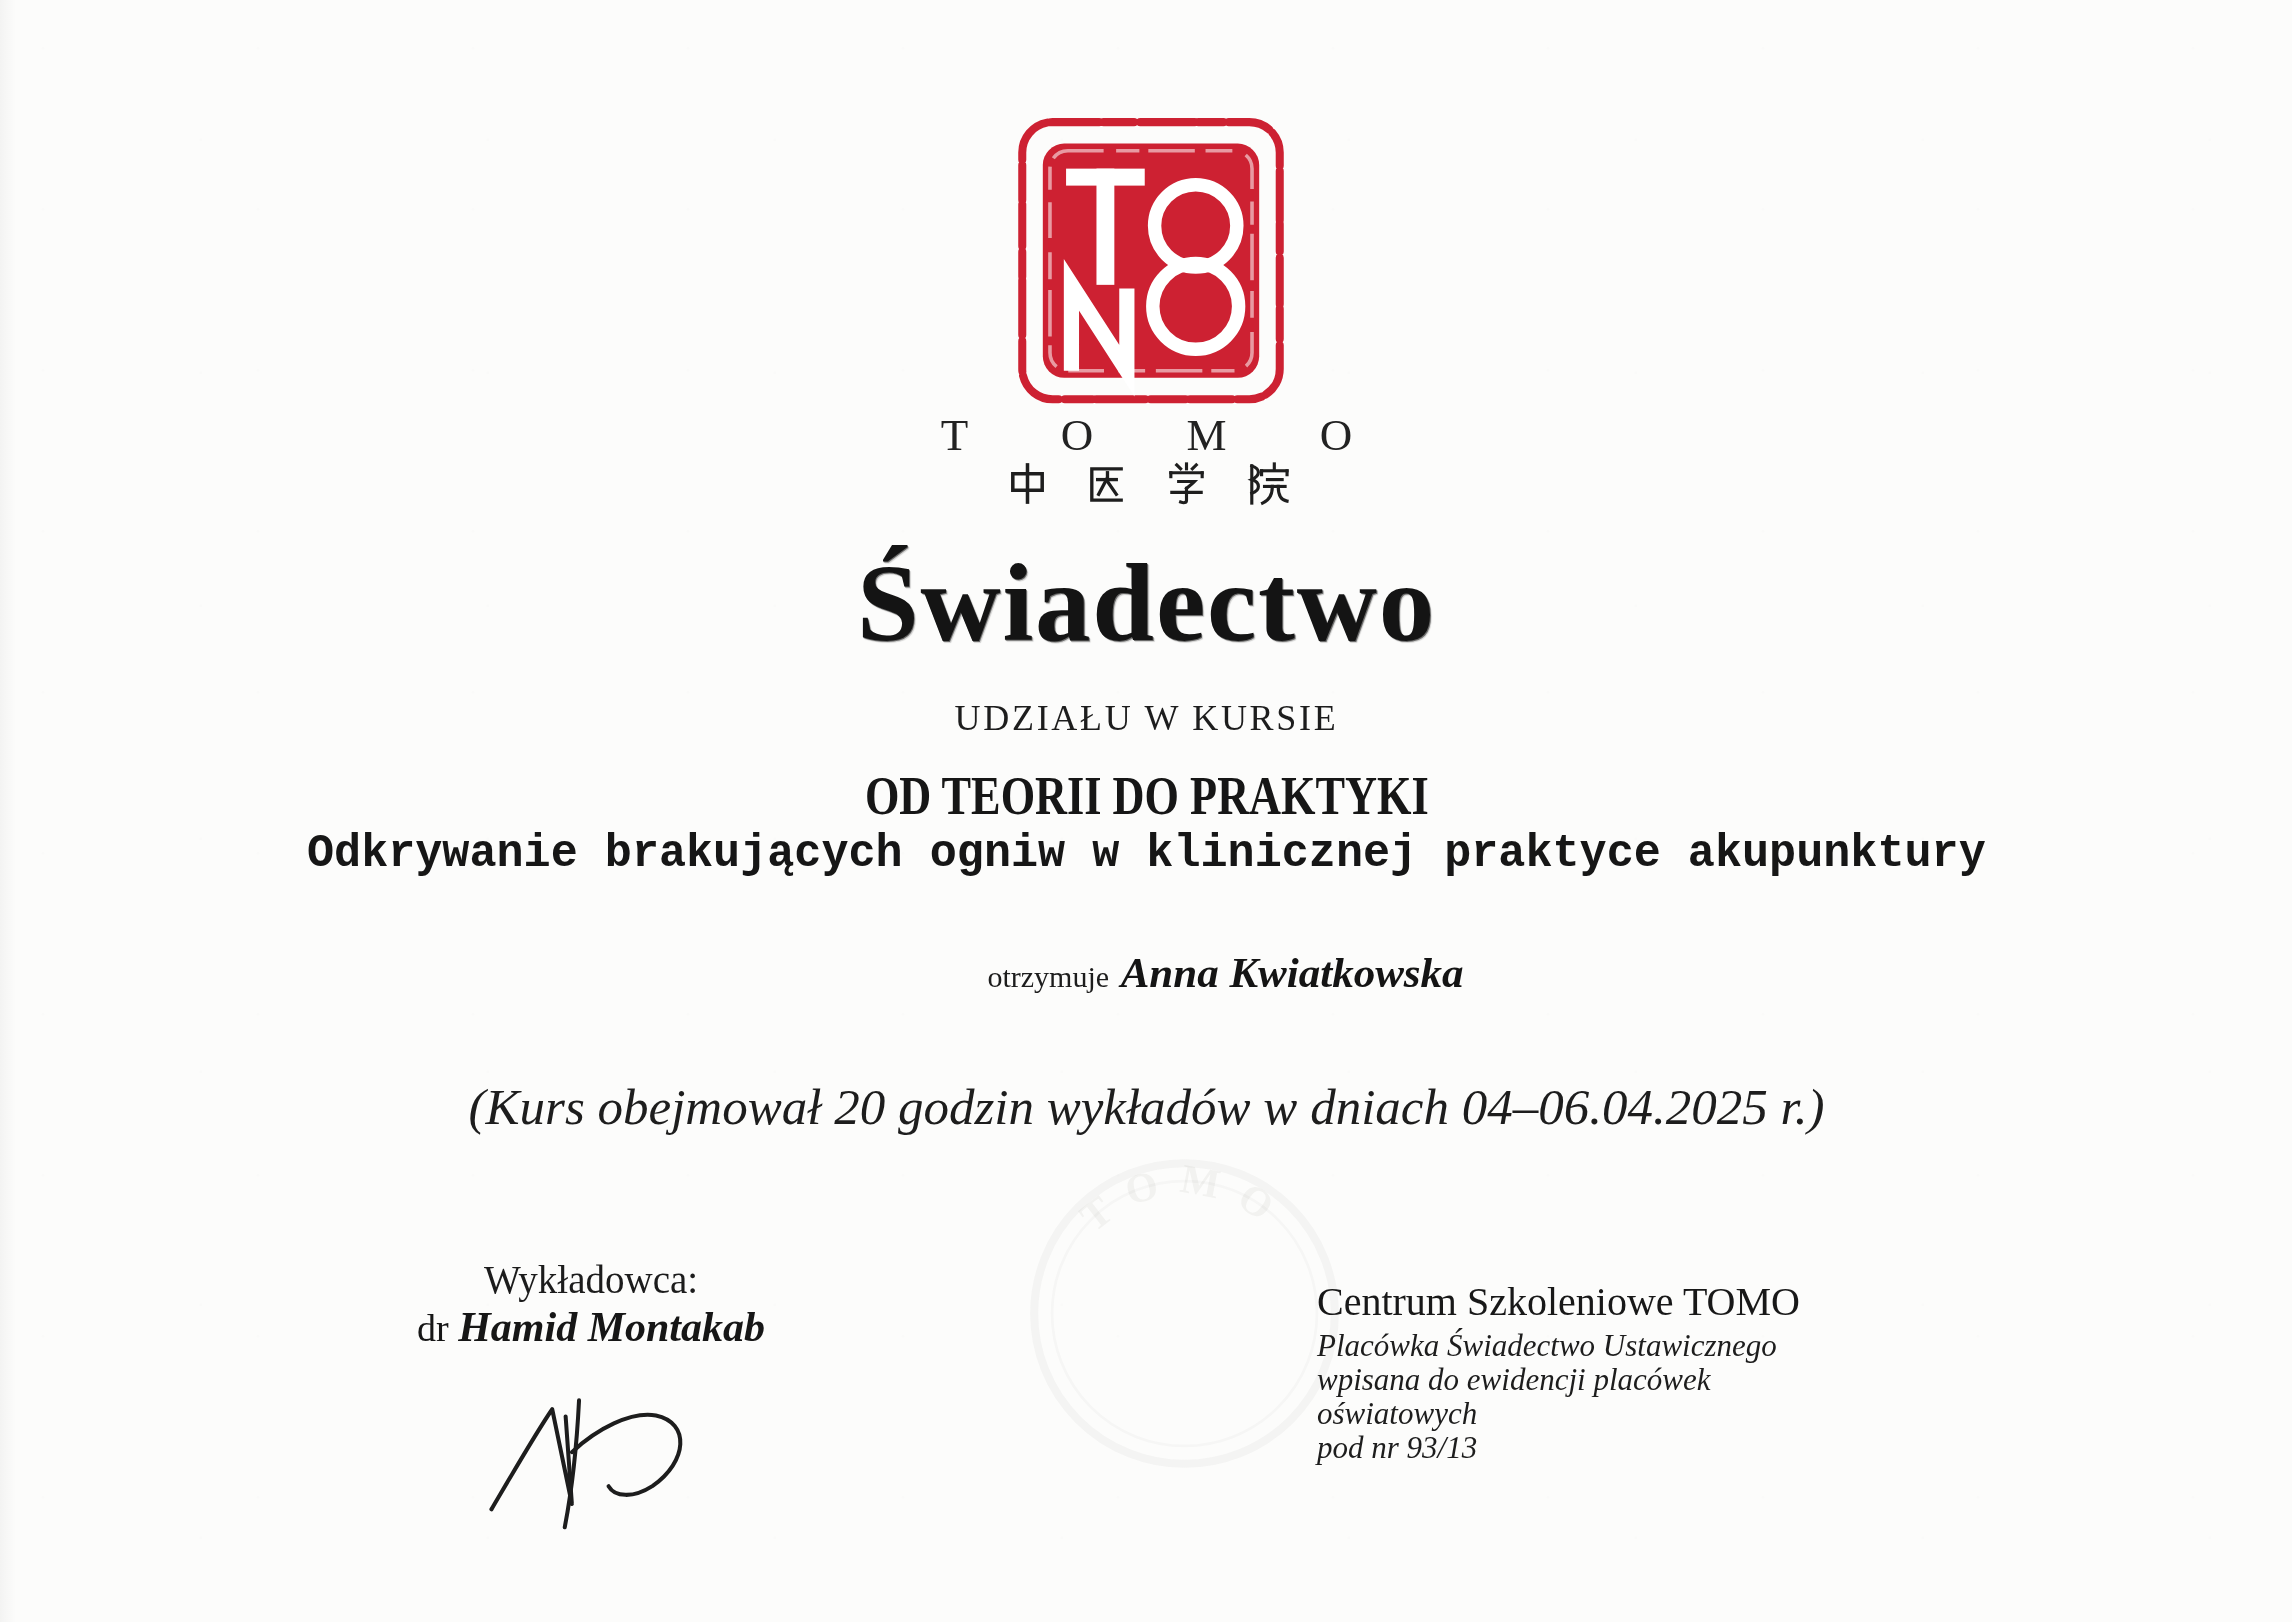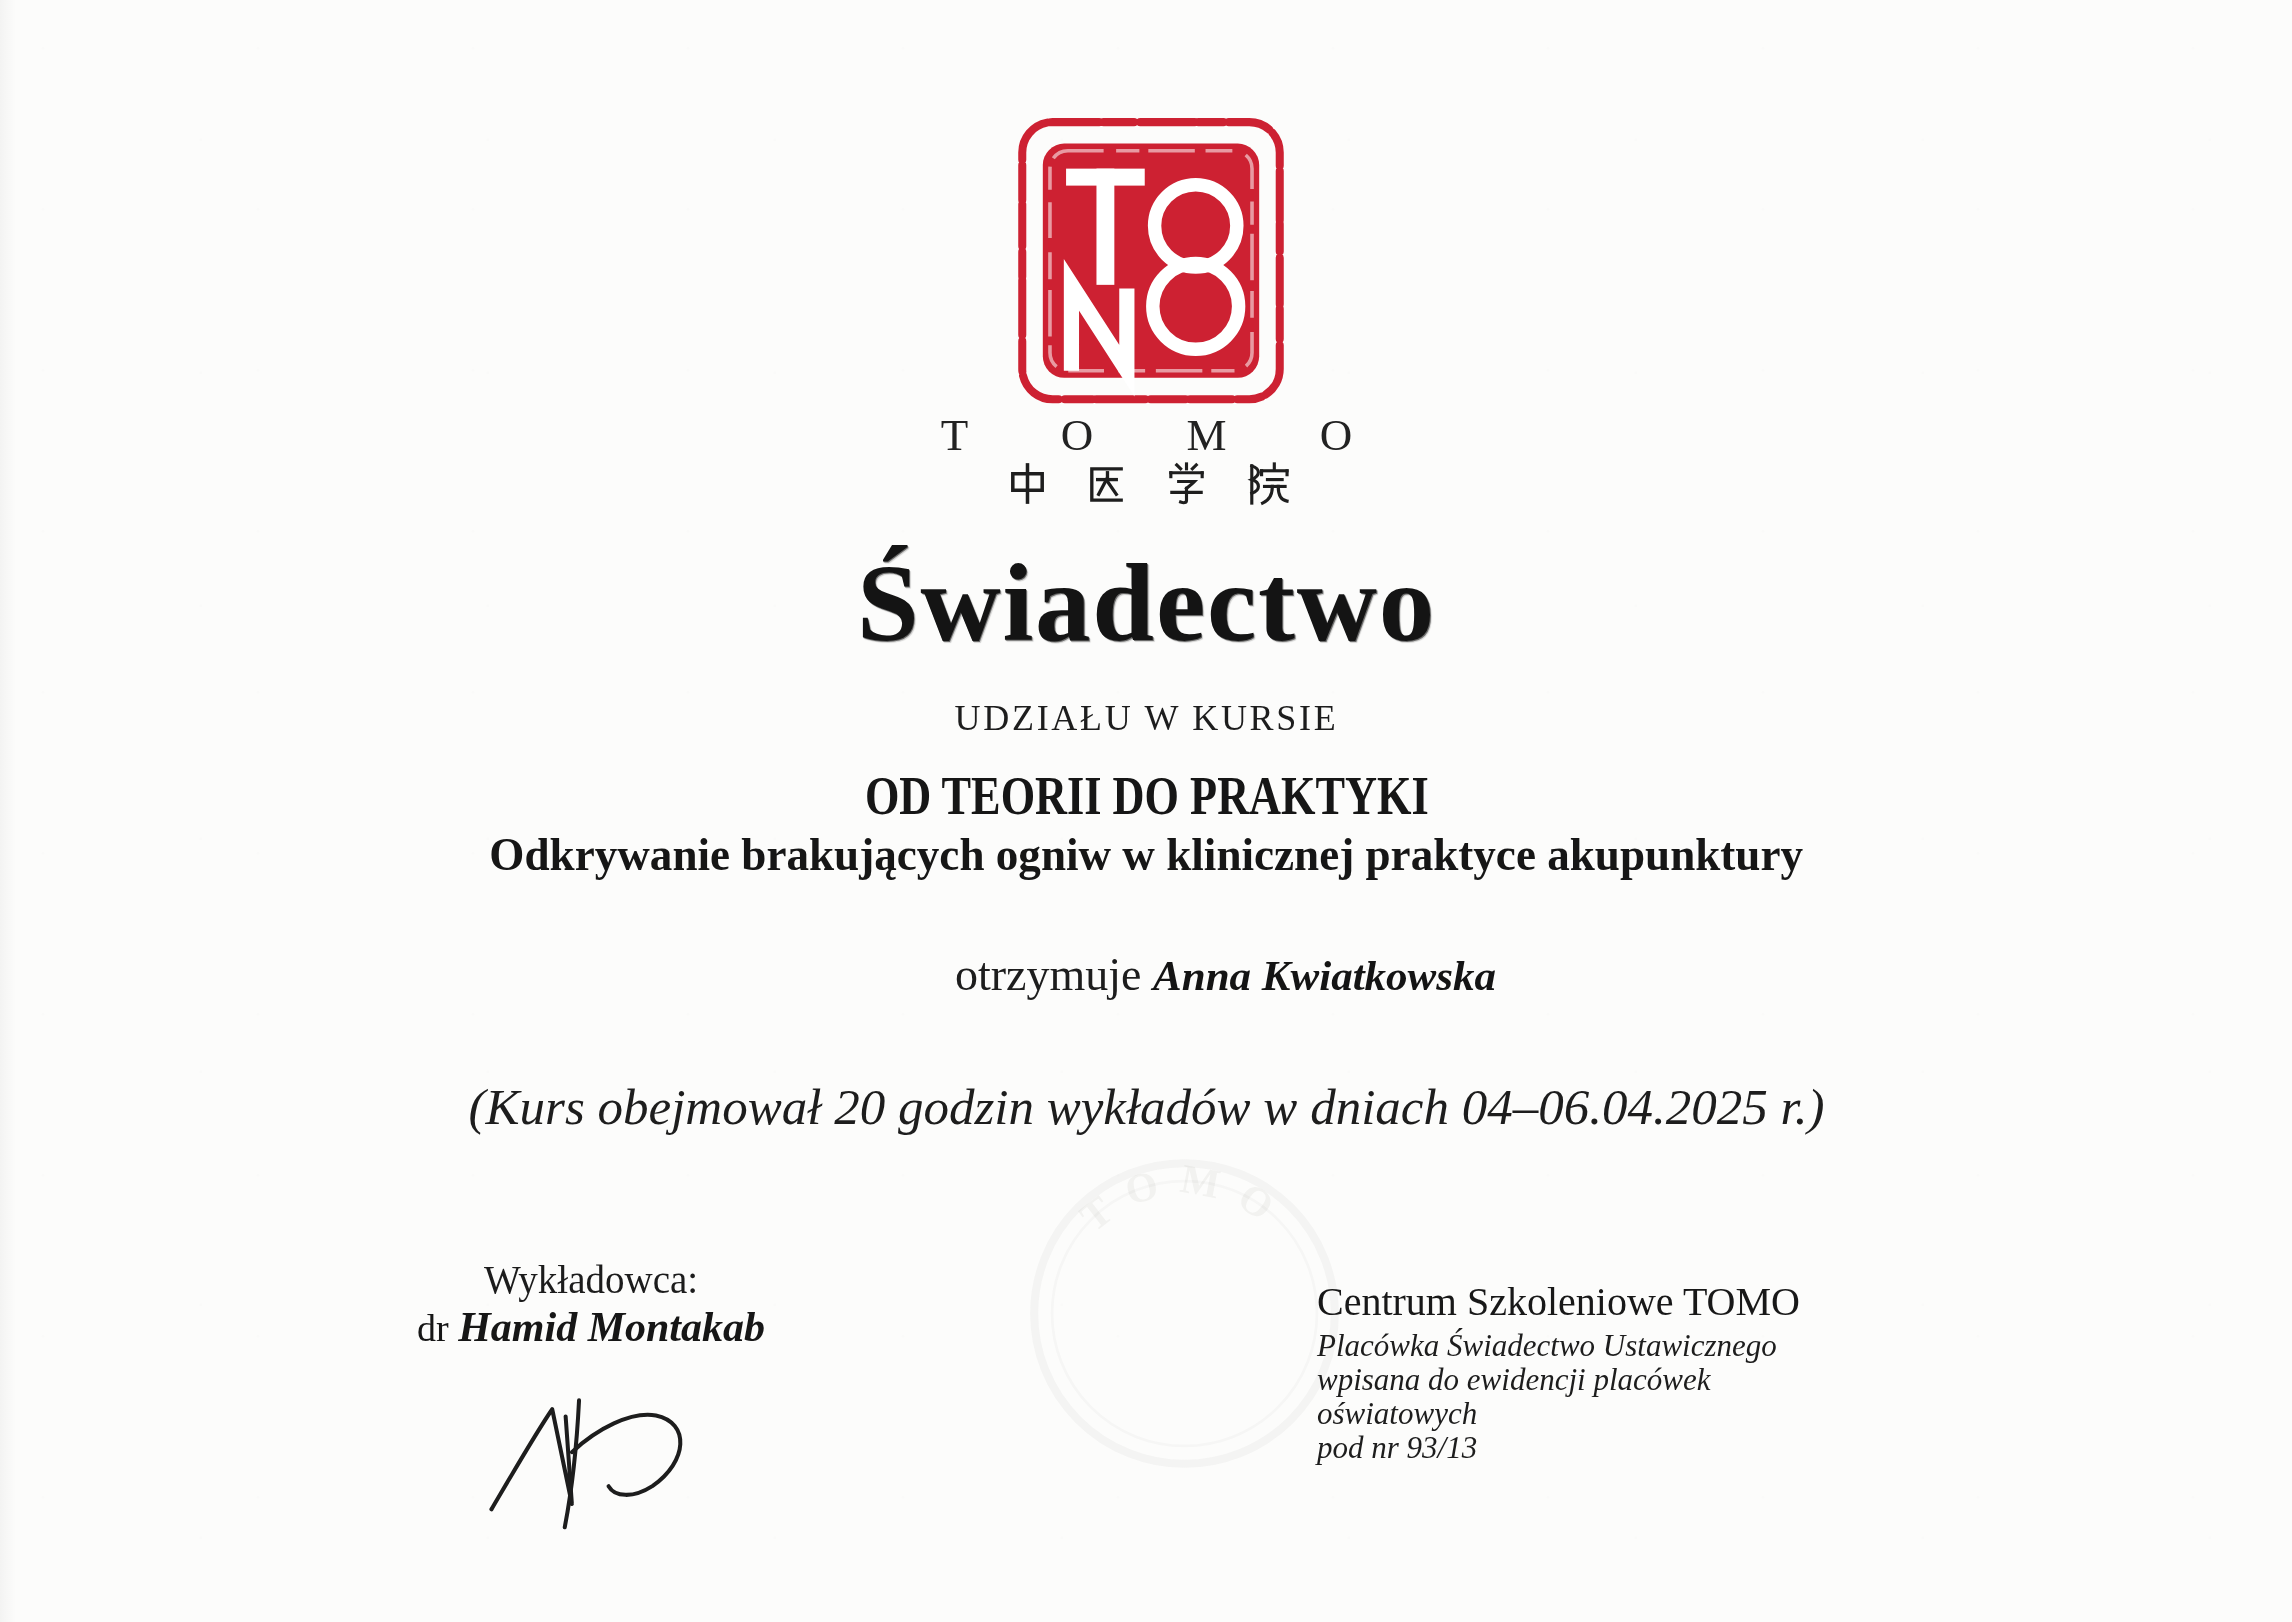--- a/index.html
+++ b/index.html
@@ -48,27 +48,27 @@
     top: 697px; font-size: 36px; line-height: 43px;
     letter-spacing: 2.7px; color: #1d1d1d;
   }
 
   
   .course-heading {
     top: 767px; font-size: 54px; line-height: 59px; font-weight: 700; color: #161616;
   }
   .course-heading .comp { display: inline-block; transform: scaleX(0.82); transform-origin: center; white-space: nowrap; }
   .course-subheading {
-    top: 826px; font-size: 47px; line-height: 56px; font-weight: 700; color: #161616;
+    top: 826px; font-size: 47px; line-height: 56px; font-weight: 700; color: #161616; font-family: Liberation Mono, monospace;
   }
   .course-subheading .comp { display: inline-block; transform: scaleX(0.96); transform-origin: center; white-space: nowrap; }
 
   
   .recipient { top: 948px; transform: translateX(79px); }
-  .recipient .label { font-size: 46px; color: #1d1d1d; }
+  .recipient .label { font-size: 30px; color: #1d1d1d; }
   .recipient .name { font-size: 43px; font-weight: 700; font-style: italic; color: #141414; margin-left: 8px; }
 
   
   .course-note { top: 1084px; font-size: 51px; line-height: 47px; color: #1d1d1d; font-style: italic; }
 
   
   .lecturer {
     position: absolute; left: 376px; top: 1257px; width: 430px; text-align: center;
   }
   .lecturer .row1 { font-size: 39px; line-height: 45px; color: #1c1c1c; }

